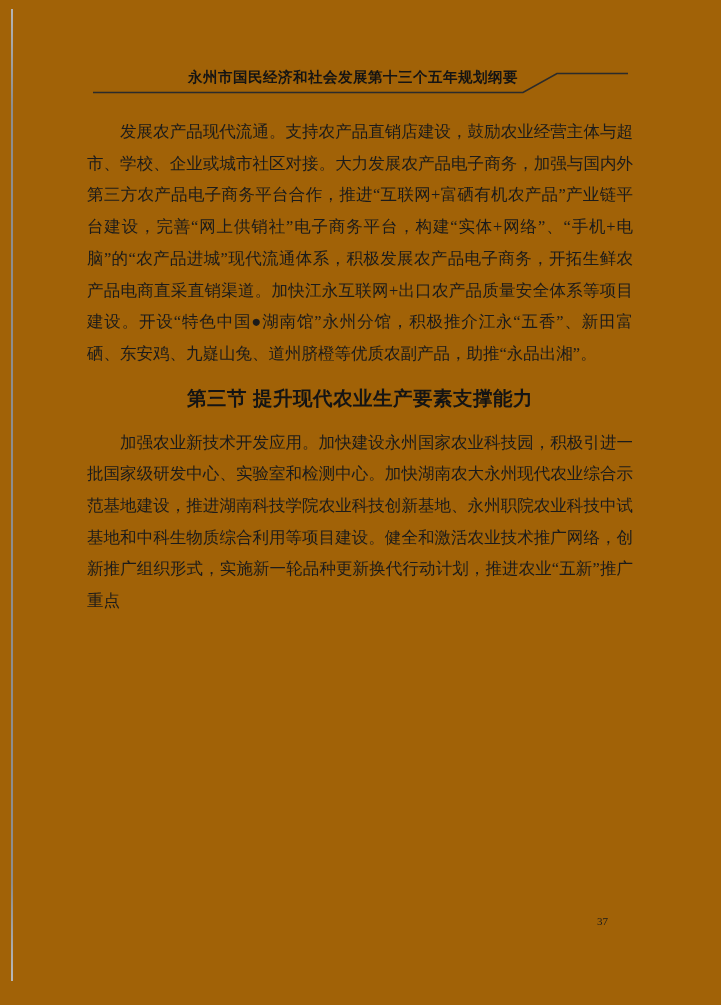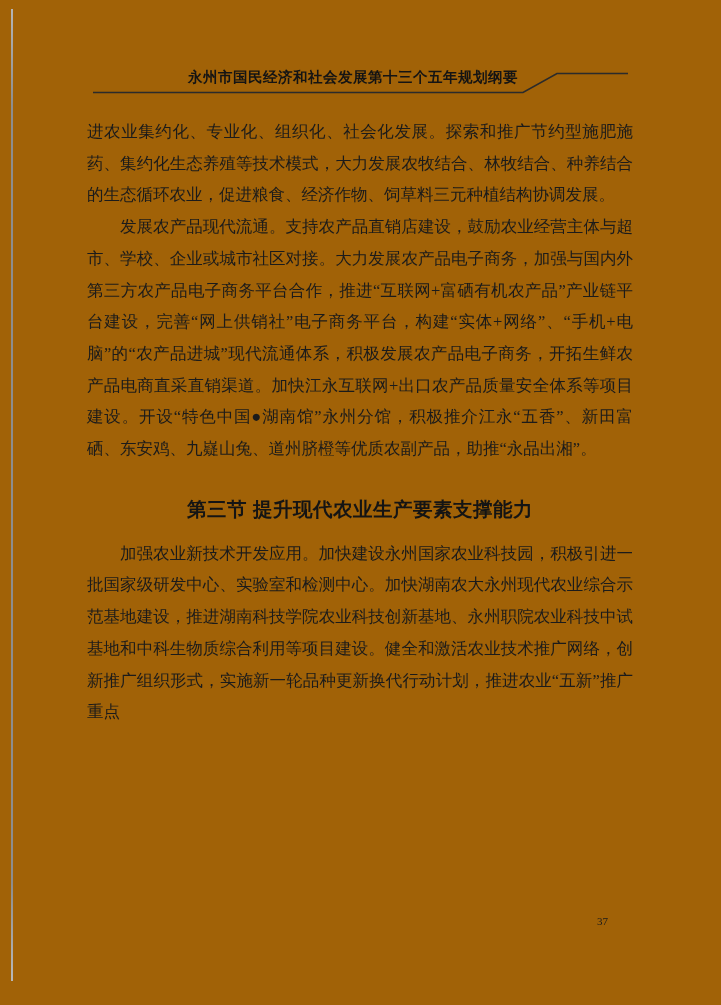--- a/index.html
+++ b/index.html
@@ -59,21 +59,21 @@
     line-height: 31.7px;
     text-align: justify;
     text-indent: 2em;
     letter-spacing: 0;
     color: #1b1b1b;
   }
   .para.no-indent {
     text-indent: 0;
   }
   .section-heading {
-    margin: 28px 0 13px 0;
+    margin: 12px 0 13px 0;
     text-align: center;
     font-family: "Liberation Sans", "DejaVu Sans", sans-serif;
     font-size: 19.5px;
     font-weight: 700;
     line-height: 32px;
     letter-spacing: 0.5px;
     color: #141414;
   }
   .page-number {
     position: absolute;
@@ -93,21 +93,20 @@
   <div class="scan-edge"></div>
 
   <header>
     <div class="header-title">永州市国民经济和社会发展第十三个五年规划纲要</div>
     <svg class="header-rule" viewBox="0 0 721 110" xmlns="http://www.w3.org/2000/svg">
       <polyline points="93,92.5 523,92.5 557,73.5 628,73.5" fill="none" stroke="#2b2b2b" stroke-width="1.6"></polyline>
     </svg>
   </header>
 
   <main class="body-col">
-    <p class="para no-indent">进农业集约化、专业化、组织化、社会化发展。探索和推广节约型施肥施药、集约化生态养殖等技术模式，大力发展农牧结合、林牧结合、种养结合的生态循环农业，促进粮食、经济作物、饲草料三元种植结构协调发展。</p>
     <p class="para">发展农产品现代流通。支持农产品直销店建设，鼓励农业经营主体与超市、学校、企业或城市社区对接。大力发展农产品电子商务，加强与国内外第三方农产品电子商务平台合作，推进“互联网+富硒有机农产品”产业链平台建设，完善“网上供销社”电子商务平台，构建“实体+网络”、“手机+电脑”的“农产品进城”现代流通体系，积极发展农产品电子商务，开拓生鲜农产品电商直采直销渠道。加快江永互联网+出口农产品质量安全体系等项目建设。开设“特色中国●湖南馆”永州分馆，积极推介江永“五香”、新田富硒、东安鸡、九嶷山兔、道州脐橙等优质农副产品，助推“永品出湘”。</p>
 
     <h2 class="section-heading">第三节 提升现代农业生产要素支撑能力</h2>
 
     <p class="para">加强农业新技术开发应用。加快建设永州国家农业科技园，积极引进一批国家级研发中心、实验室和检测中心。加快湖南农大永州现代农业综合示范基地建设，推进湖南科技学院农业科技创新基地、永州职院农业科技中试基地和中科生物质综合利用等项目建设。健全和激活农业技术推广网络，创新推广组织形式，实施新一轮品种更新换代行动计划，推进农业“五新”推广重点</p>
   </main>
 
   <footer>
     <div class="page-number">37</div>
   </footer>

